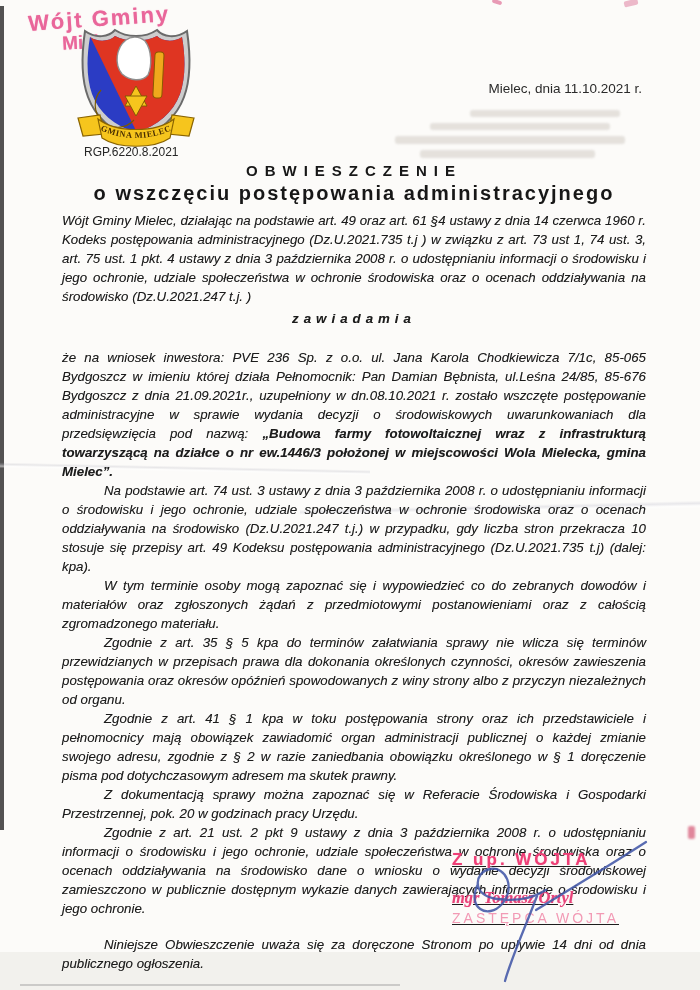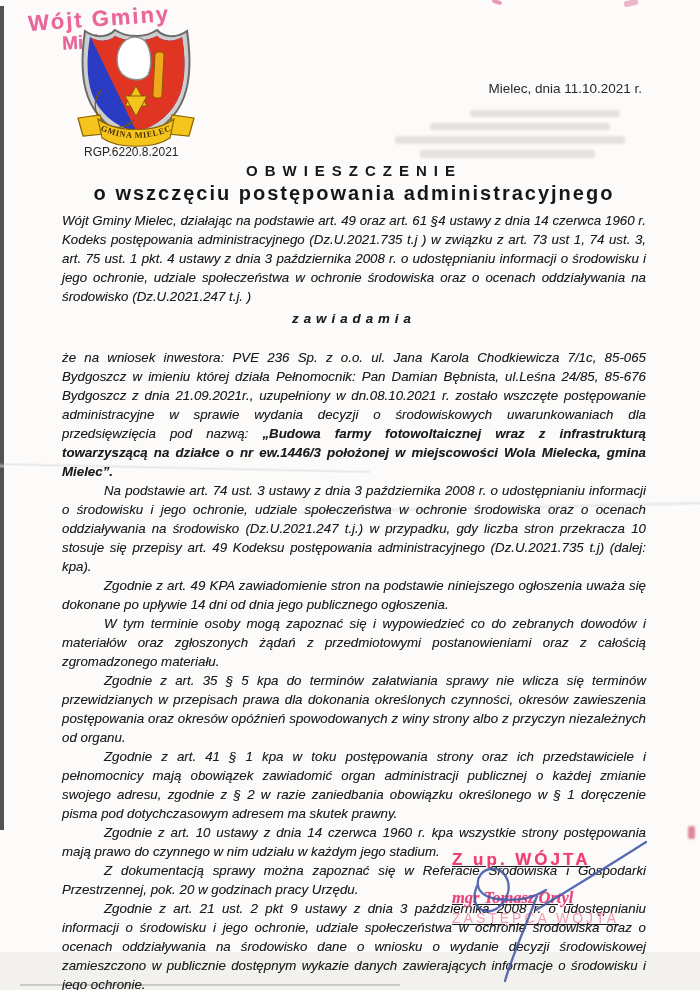--- a/index.html
+++ b/index.html
@@ -115,25 +115,23 @@
   <div class="title-block">
     <div class="t1">OBWIESZCZENIE</div>
     <div class="t2">o wszczęciu postępowania administracyjnego</div>
   </div>
 
   <div class="doc-body" id="doc-body">
       <p class="para"><span>Wójt Gminy Mielec, działając na podstawie art. 49 oraz art. 61 §4 ustawy z dnia 14 czerwca 1960 r. Kodeks postępowania administracyjnego (Dz.U.2021.735 t.j ) w związku z art. 73 ust 1, 74 ust. 3, art. 75 ust. 1 pkt. 4 ustawy z dnia 3 października 2008 r. o udostępnianiu informacji o środowisku i jego ochronie, udziale społeczeństwa w ochronie środowiska oraz o ocenach oddziaływania na środowisko (Dz.U.2021.247 t.j. )</span></p>
       <p class="para center-heading"><span class="b">zawiadamia</span></p>
       <p class="para"><span>że na wniosek inwestora: PVE 236 Sp. z o.o. ul. Jana Karola Chodkiewicza 7/1c, 85-065 Bydgoszcz w imieniu której działa Pełnomocnik: Pan Damian Bębnista, ul.Leśna 24/85, 85-676 Bydgoszcz z dnia 21.09.2021r.,  uzupełniony w dn.08.10.2021 r. zostało wszczęte postępowanie administracyjne w sprawie wydania decyzji o środowiskowych uwarunkowaniach dla przedsięwzięcia pod nazwą: </span><span class="b">„Budowa farmy fotowoltaicznej wraz z infrastrukturą towarzyszącą na działce o nr ew.1446/3 położonej w miejscowości Wola Mielecka, gmina Mielec”.</span></p>
       <p class="para indent"><span>Na podstawie art. 74 ust. 3 ustawy z dnia 3 października 2008 r. o udostępnianiu informacji o środowisku i jego ochronie, udziale społeczeństwa w ochronie środowiska oraz o ocenach oddziaływania na środowisko (Dz.U.2021.247 t.j.) w przypadku, gdy liczba stron przekracza 10 stosuje się przepisy art. 49 Kodeksu postępowania administracyjnego (Dz.U.2021.735 t.j) (dalej: kpa).</span></p>
-      <p class="para indent"><span>Zgodnie z art. 49 KPA zawiadomienie stron na podstawie niniejszego ogłoszenia uważa się dokonane po upływie 14 dni od dnia jego publicznego ogłoszenia.</span></p>
       <p class="para indent"><span>W tym terminie osoby mogą zapoznać się i wypowiedzieć co do zebranych dowodów i materiałów oraz zgłoszonych żądań z przedmiotowymi postanowieniami oraz z całością zgromadzonego materiału.</span></p>
       <p class="para indent"><span>Zgodnie z art. 35 § 5 kpa do terminów załatwiania sprawy nie wlicza się terminów przewidzianych w przepisach prawa dla dokonania określonych czynności, okresów zawieszenia postępowania oraz okresów opóźnień spowodowanych z winy strony albo z przyczyn niezależnych od organu.</span></p>
       <p class="para indent"><span>Zgodnie z art. 41 § 1 kpa w toku postępowania strony oraz ich przedstawiciele i pełnomocnicy mają obowiązek zawiadomić organ administracji publicznej o każdej zmianie swojego adresu, zgodnie z § 2 w razie zaniedbania obowiązku określonego w § 1 doręczenie pisma pod dotychczasowym adresem ma skutek prawny.</span></p>
-      <p class="para indent"><span>Zgodnie z art. 10 ustawy z dnia 14 czerwca 1960 r. kpa wszystkie strony postępowania mają prawo do czynnego w nim udziału w każdym jego stadium.</span></p>
       <p class="para indent"><span>Z dokumentacją sprawy można zapoznać się w Referacie Środowiska i Gospodarki Przestrzennej, pok. 20 w godzinach pracy Urzędu.</span></p>
       <p class="para indent"><span>Zgodnie z art. 21 ust. 2 pkt 9 ustawy z dnia 3 października 2008 r. o udostępnianiu informacji o środowisku i jego ochronie, udziale społeczeństwa w ochronie środowiska oraz o ocenach oddziaływania na środowisko dane o wniosku o wydanie decyzji środowiskowej zamieszczono w publicznie dostępnym wykazie danych zawierających informacje o środowisku i jego ochronie.</span></p>
       <p class="para indent" style="margin-top: 17px;"><span>Niniejsze Obwieszczenie uważa się za doręczone Stronom po upływie 14 dni od dnia publicznego ogłoszenia.</span></p>
     </div>
 
   <div class="signature-block">
     <div class="sig-l1">Z up. WÓJTA</div>
     <div class="sig-l2">mgr Tomasz Ortyl</div>
     <div class="sig-l3">ZASTĘPCA WÓJTA</div>
   </div>

